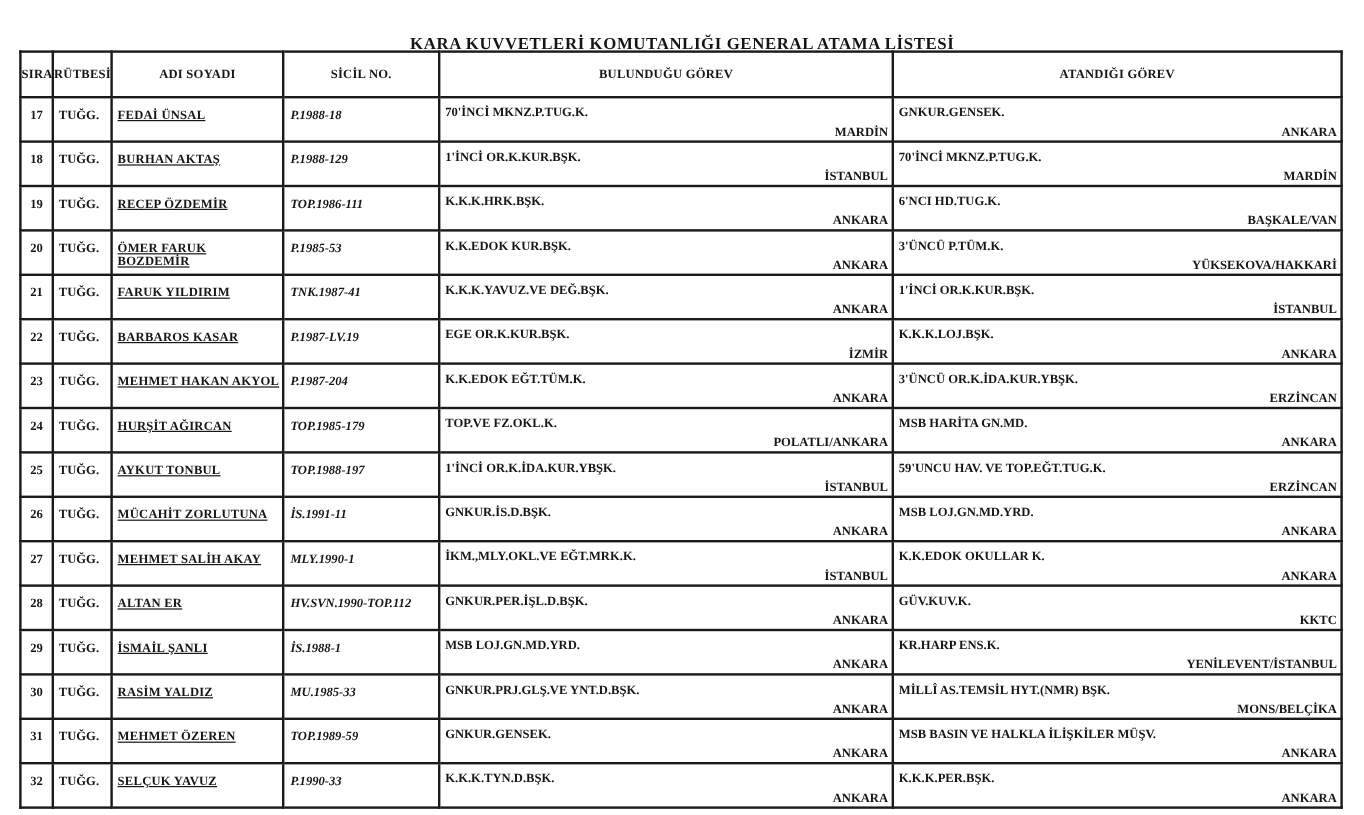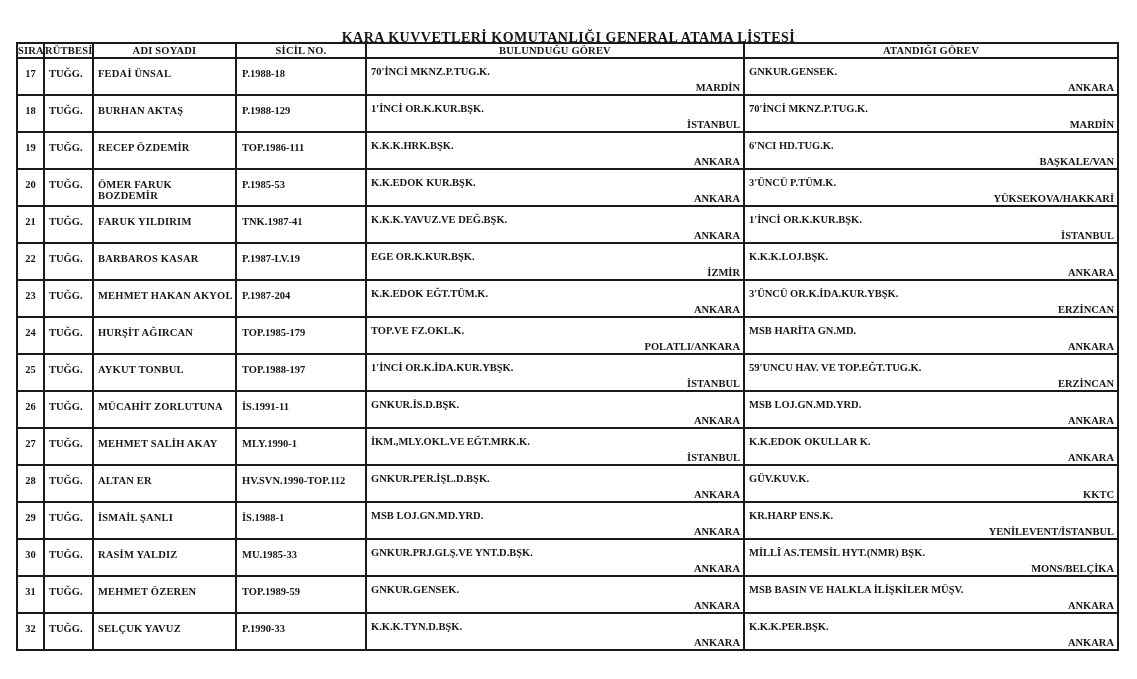--- a/index.html
+++ b/index.html
@@ -30,31 +30,31 @@
     background: #ffffff;
   }
   table.atama th, table.atama td {
     border: 2px solid #1a1a1a;
     vertical-align: top;
     font-weight: bold;
     color: #161616;
     overflow: hidden;
   }
   table.atama th {
-    height: 15px;
+    height: 38px;
     font-size: 10.5px;
     text-align: center;
     vertical-align: middle;
     letter-spacing: 0.2px;
   }
   table.atama td { height: 37px; font-size: 10.5px; }
   td.c-sira { text-align: center; padding-top: 9px; border-radius: 13px; }
   td.c-rutbe { padding: 9px 2px 0 4px; }
-  td.c-name { padding: 9px 2px 0 4px; letter-spacing: 0.2px; }
-  td.c-sicil { padding: 9px 2px 0 5px; }
+  td.c-name { padding: 9px 2px 0 4px; letter-spacing: 0.2px; text-decoration: underline; }
+  td.c-sicil { padding: 9px 2px 0 5px; font-style: italic; }
   td.c-duty { position: relative; padding: 0; }
   .duty-unit {
     position: absolute;
     top: 7px; left: 4px; right: 2px;
     text-align: left;
     white-space: nowrap;
   }
   .duty-city {
     position: absolute;
     bottom: 1px; right: 3px;

